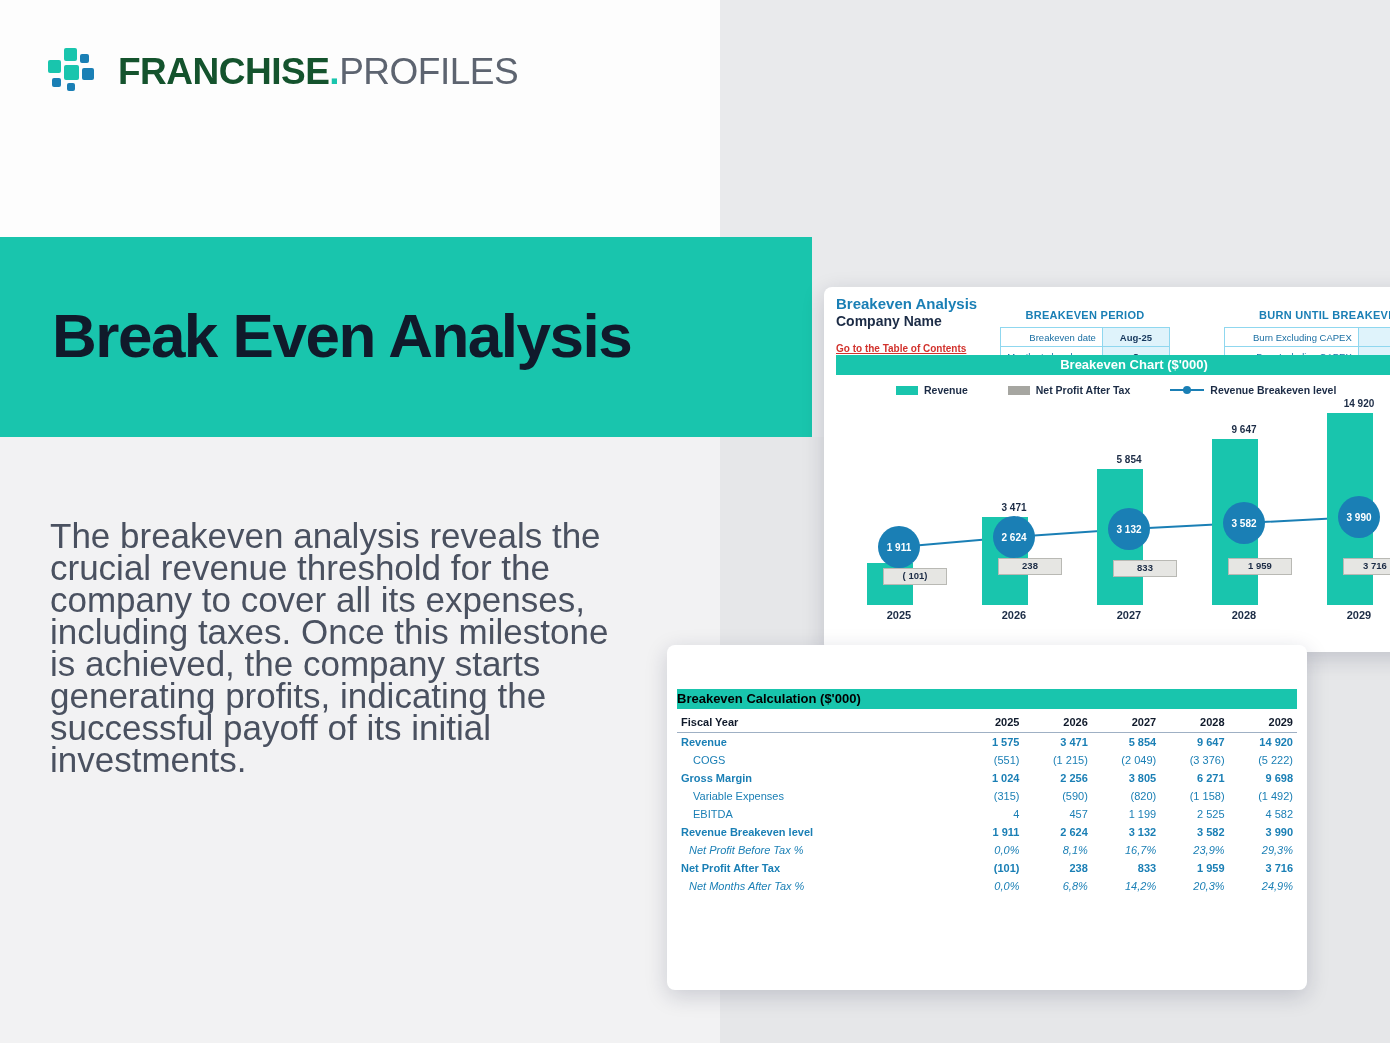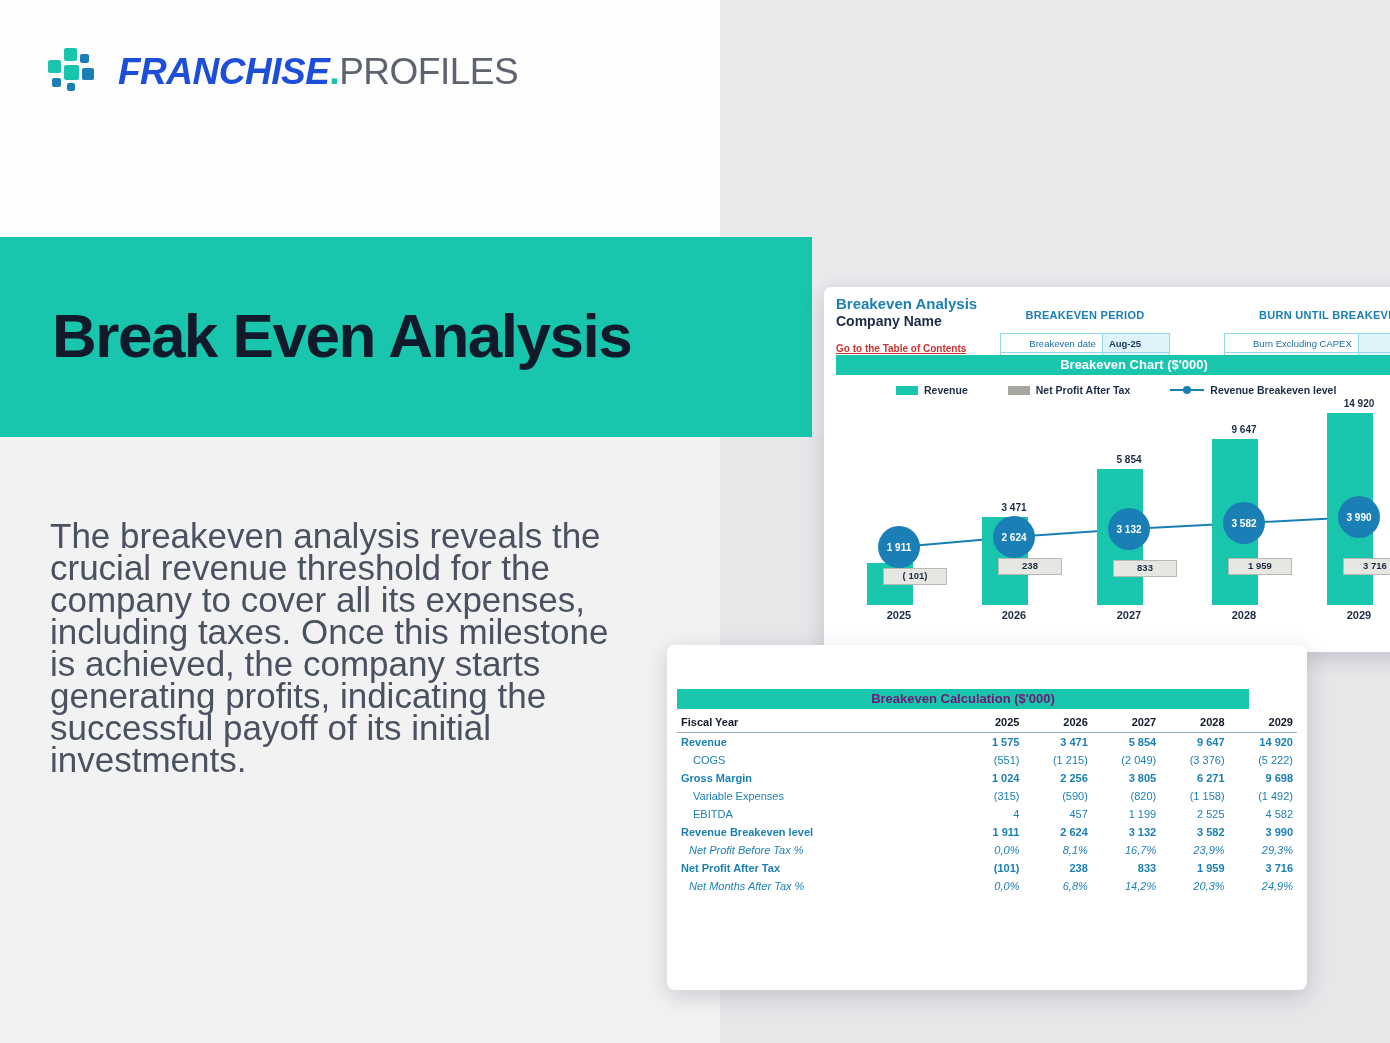--- a/index.html
+++ b/index.html
@@ -16,21 +16,21 @@
   .bg-light-lower{position:absolute;left:0;top:437px;width:720px;height:606px;background:#f2f2f3;}
   .bg-white-strip{position:absolute;left:0;top:0;width:720px;height:237px;background:#fdfdfd;}
   .bg-lower-right{position:absolute;left:720px;top:437px;width:670px;height:606px;background:#e6e7e9;}
 
   
   .logo{position:absolute;left:48px;top:48px;display:flex;align-items:center;gap:14px;}
   .logo-mark{position:relative;width:56px;height:48px;}
   .logo-mark i{position:absolute;display:block;}
   .sq{border-radius:2px;}
   .logo-text{font-size:37px;letter-spacing:-0.5px;white-space:nowrap;}
-  .logo-text .b1{font-weight:bold;color:#1d4ed8;font-style:italic;}
+  .logo-text .b1{font-weight:bold;color:#14532d;}
   .logo-text .dot{font-weight:bold;color:#19c5ad;}
   .logo-text .b2{font-weight:normal;color:#5d6470;}
 
   
   .headline{
     position:absolute;left:52px;top:300px;width:700px;
     font-size:62px;font-weight:bold;color:#101a2b;letter-spacing:-1.5px;
   }
   
   .para{
@@ -44,24 +44,24 @@
     background:#ffffff;border-radius:8px;
     box-shadow:0 6px 22px rgba(20,30,60,.18);
     overflow:hidden;
   }
   .cc-title{position:absolute;left:12px;top:8px;font-size:15px;font-weight:bold;color:#1a7fb5;}
   .cc-sub{position:absolute;left:12px;top:26px;font-size:14px;font-weight:bold;color:#1b2b45;}
   .cc-link{position:absolute;left:12px;top:56px;font-size:10px;font-weight:bold;color:#d2322d;text-decoration:underline;}
 
   .hdr-block{position:absolute;font-size:10px;}
   .hdr-title{font-size:11px;font-weight:bold;color:#1a7fb5;text-align:center;letter-spacing:.3px;}
-  .mini-table{border-collapse:collapse;margin-top:12px;}
+  .mini-table{border-collapse:collapse;margin-top:6px;}
   .mini-table td{border:1px solid #8fd7ef;padding:2px 6px;font-size:9.5px;color:#1a6fa3;height:14px;}
   .mini-table td.lbl{text-align:right;color:#1a6fa3;background:#ffffff;}
-  .mini-table td.val{font-weight:bold;color:#14365c;background:#dff3fb;min-width:54px;}
+  .mini-table td.val{text-align:center;font-weight:bold;color:#14365c;background:#dff3fb;min-width:54px;}
 
   .chart-band{
     position:absolute;left:12px;top:68px;width:596px;height:20px;background:#19c5ad;
     color:#fff;font-size:13px;font-weight:bold;text-align:center;line-height:20px;
   }
   .legend{position:absolute;left:12px;top:94px;width:596px;height:18px;display:flex;align-items:center;gap:40px;font-size:10.5px;font-weight:bold;color:#1b2b45;padding-left:60px;box-sizing:border-box;}
   .legend .it{display:flex;align-items:center;gap:6px;}
   .lg-sw{width:22px;height:9px;display:inline-block;}
   .lg-line{width:34px;height:2px;background:#1a7fb5;display:inline-block;position:relative;}
   .lg-line:after{content:"";position:absolute;left:13px;top:-3px;width:8px;height:8px;border-radius:50%;background:#1a7fb5;}
@@ -77,22 +77,22 @@
   .trend{position:absolute;left:0;top:0;width:596px;height:200px;}
   .xaxis{position:absolute;left:12px;top:322px;width:596px;height:20px;}
   .xtick{position:absolute;width:92px;text-align:center;font-size:11px;font-weight:bold;color:#1b2b45;}
 
   
   .tbl-card{
     position:absolute;left:667px;top:645px;width:640px;height:345px;
     background:#ffffff;border-radius:8px;box-shadow:0 6px 22px rgba(20,30,60,.18);
     overflow:hidden;
   }
-  .tbl-band{position:absolute;left:10px;top:44px;width:572px;height:20px;background:#19c5ad;color:#701a75;
-            font-size:13px;font-weight:bold;text-align:center;line-height:20px;}
+  .tbl-band{position:absolute;left:10px;top:44px;width:620px;height:20px;background:#19c5ad;color:#000000;
+            font-size:13px;font-weight:bold;line-height:20px;}
   table.fin{position:absolute;left:10px;top:68px;width:620px;border-collapse:collapse;}
   table.fin td{font-size:11px;padding:1px 4px;height:16px;white-space:nowrap;}
   table.fin td.name{text-align:left;width:290px;}
   table.fin td.num{text-align:right;width:66px;}
   tr.hdr td{font-weight:bold;color:#101a2b;border-bottom:1px solid #9fb0c4;padding-bottom:2px;}
   tr.hdr td.name{color:#101a2b;}
   tr.major td{font-weight:bold;color:#1a7fb5;}
   tr.minor td{color:#1a7fb5;}
   tr.minor td.name{padding-left:16px;}
   tr.pct td{font-style:italic;color:#1a7fb5;}

